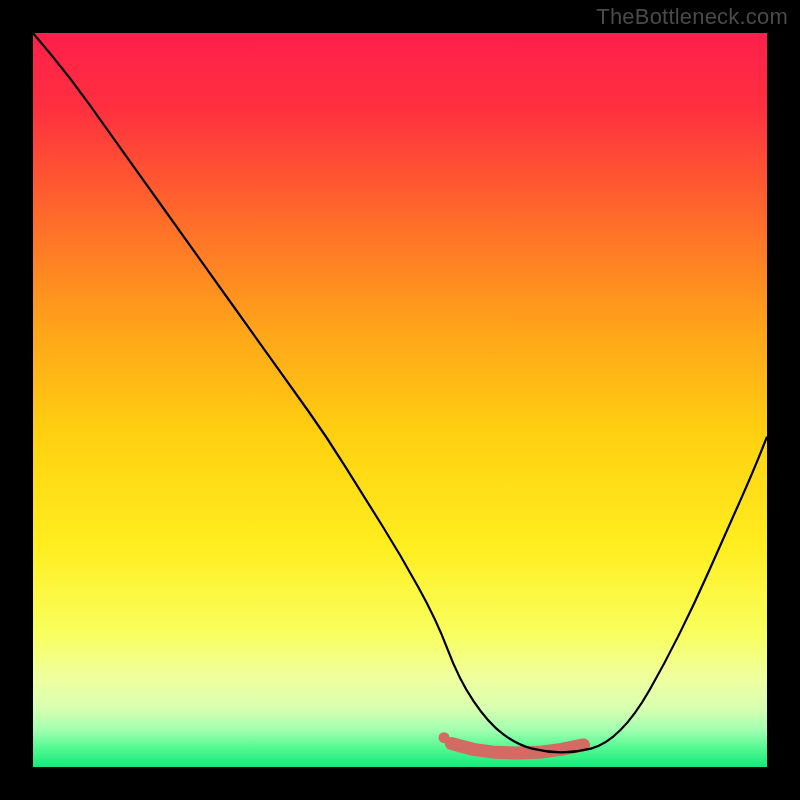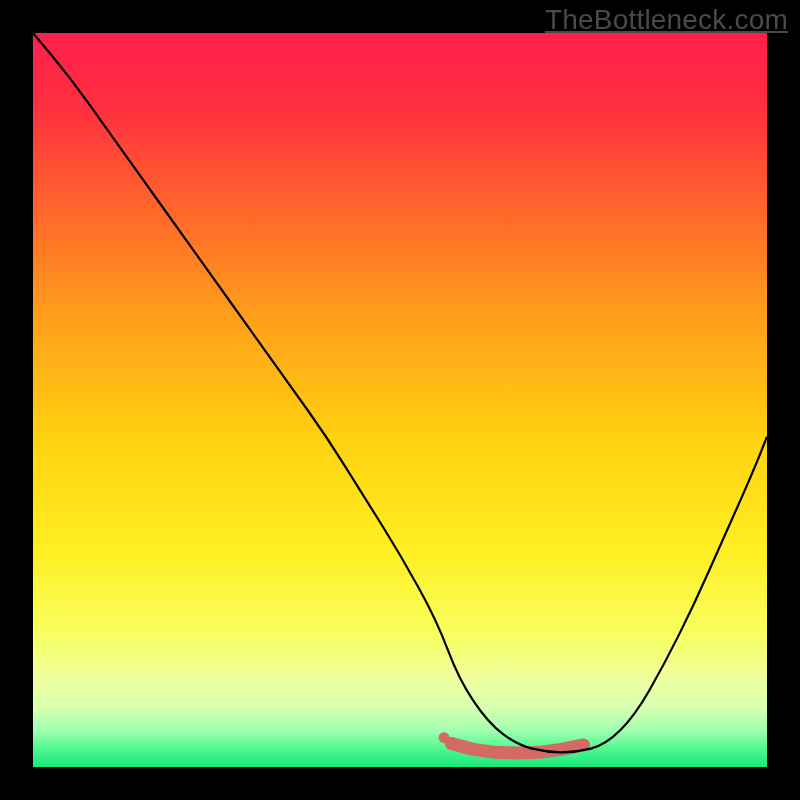--- a/index.html
+++ b/index.html
@@ -14,25 +14,24 @@
   .container {
     position: relative;
     width: 800px;
     height: 800px;
   }
   .watermark {
     position: absolute;
     top: 4px;
     right: 12px;
     color: #4a4a4a;
-    font-size: 28px;
+    font-size: 22px;
     font-weight: 500;
     letter-spacing: 0.2px;
     z-index: 10;
-    text-decoration: underline;
   }
   .frame {
     position: absolute;
     left: 33px;
     top: 33px;
     width: 734px;
     height: 734px;
     background: #000;
   }
   .plot-area {

